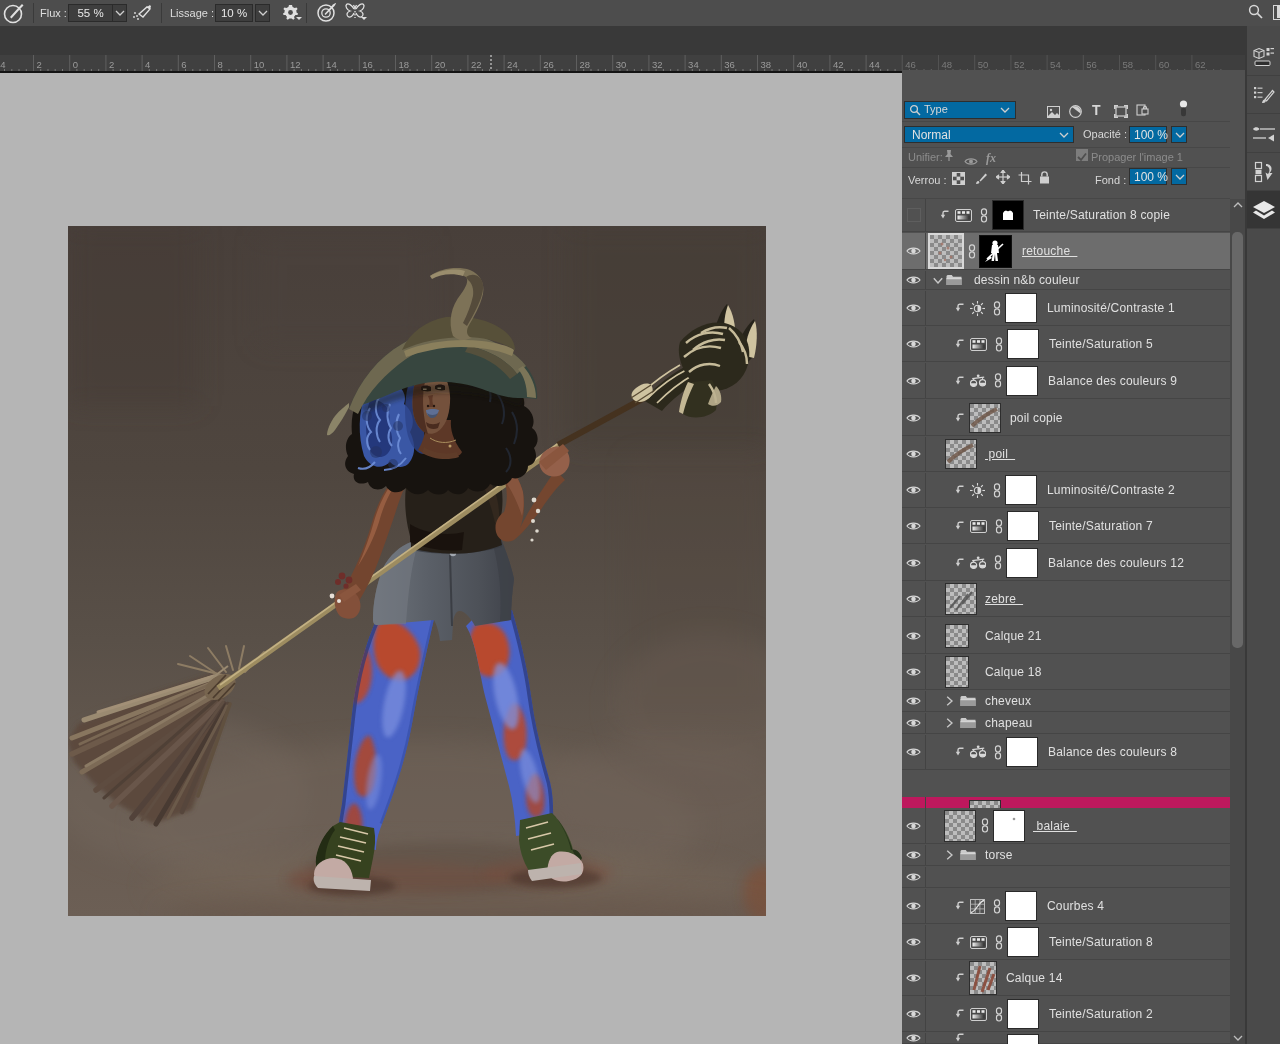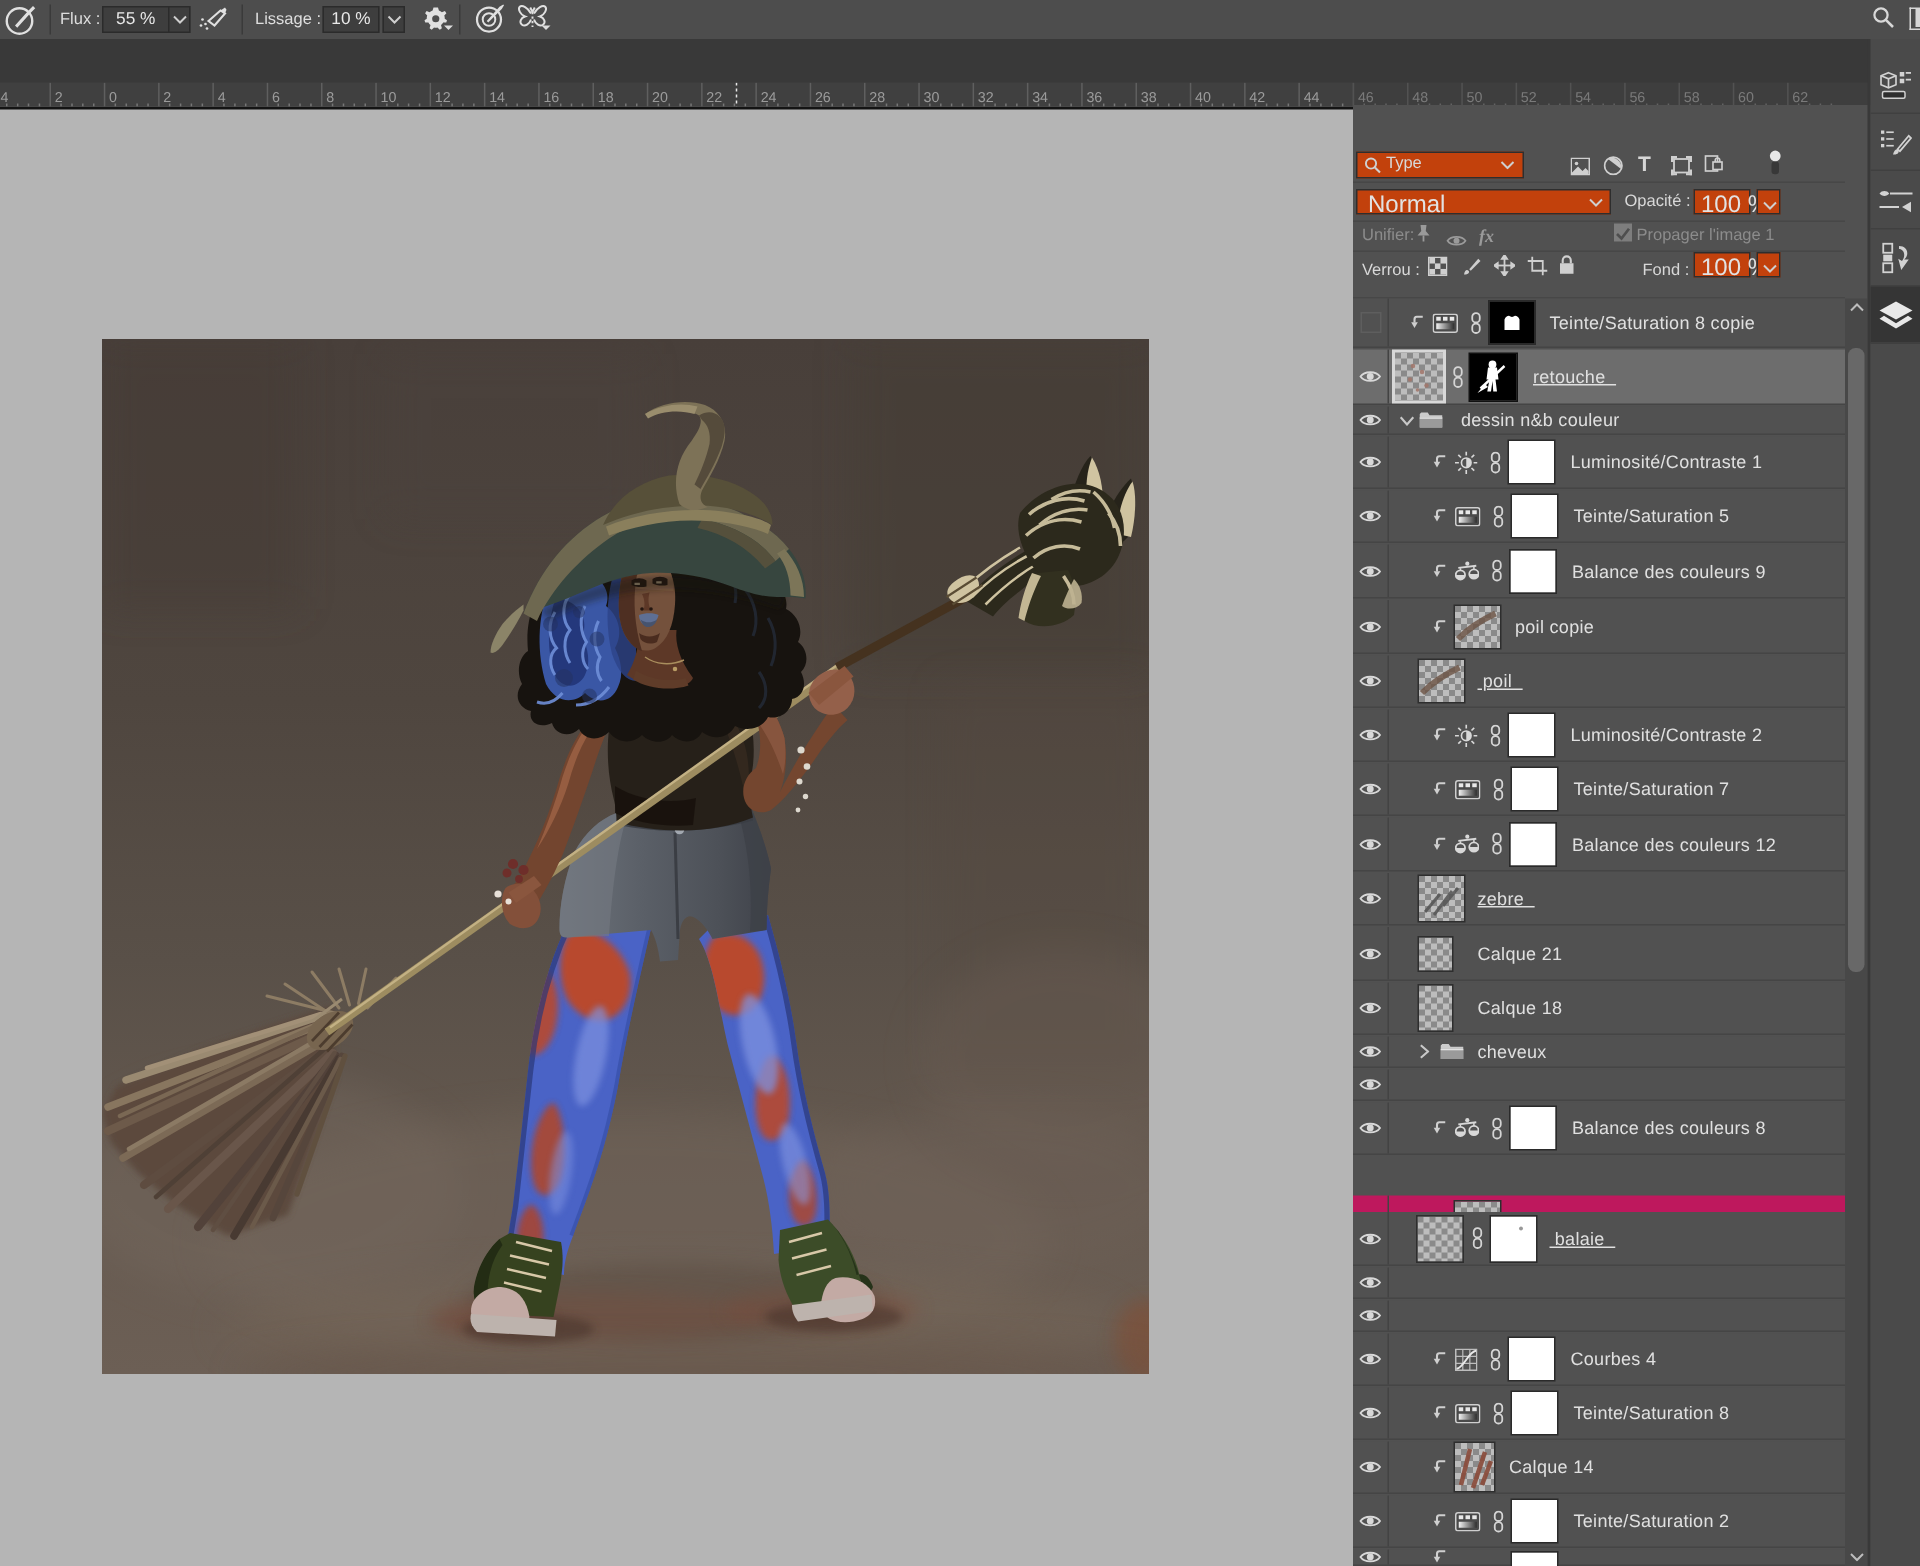--- a/index.html
+++ b/index.html
@@ -12,21 +12,21 @@
   display:flex;align-items:center;justify-content:center}
 .tsep {position:absolute;top:3px;width:1px;height:20px;background:#3a3a3a}
 #gap {position:absolute;left:0;top:26px;width:1280px;height:29px;background:#393939}
 #ruler {position:absolute;left:0;top:55px;width:1247px;height:17px;background:#404040;overflow:hidden}
 #canvasarea {position:absolute;left:0;top:71px;width:902px;height:973px;background:#b5b5b5;border-top:2px solid #141414}
 #painting {position:absolute;left:68px;top:226px;width:698px;height:690px}
 #panel {position:absolute;left:902px;top:70px;width:345px;height:974px;background:#515151}
 #phead {position:absolute;left:0;top:0;width:345px;height:22px;background:#414141}
 #ptab {position:absolute;left:0;top:0;width:50px;height:22px;background:#525252;
   color:#ebebeb;font-size:12px;font-weight:bold;padding:4px 0 0 8px}
-.fld {position:absolute;background:#c2410c;border:1px solid #2e2e2e;color:#e2e2e2;font-size:16px;white-space:nowrap}
+.fld {position:absolute;background:#0369a1;border:1px solid #2e2e2e;color:#e2e2e2;font-size:12px;white-space:nowrap}
 .plbl {position:absolute;font-size:11px;color:#d8d8d8}
 .dlbl {position:absolute;font-size:11px;color:#8c8c8c}
 .lrow {position:absolute;left:0;width:328px;border-bottom:1px solid #454545;display:flex;align-items:center}
 .eyecell {width:24px;height:100%;flex:none;border-right:1px solid #434343;display:flex;align-items:center;justify-content:center}
 .rowbody {display:flex;align-items:center;height:100%;flex:1;padding-left:3px}
 .lname {font-size:12px;color:#e0e0e0;white-space:nowrap;letter-spacing:0.2px}
 .ic {display:flex;align-items:center;flex:none}
 .emptyeye {width:12px;height:12px;outline:1px solid #5e5e5e;display:block}
 #scroll {position:absolute;left:1230px;top:199px;width:15px;height:845px;background:#484848}
 #sidebar {position:absolute;left:1247px;top:26px;width:33px;height:1018px;background:#4a4a4a}
@@ -1159,20 +1159,36 @@
         <span class="lname">cheveux</span>
       </div>
     </div>
     <div class="lrow" style="top:713px;height:21px;background:#515151">
       <div class="eyecell">
         <svg width="15" height="10" viewBox="0 0 15 10">
           <path d="M1 5 C3.5 1.2 11.5 1.2 14 5 C11.5 8.8 3.5 8.8 1 5 Z" fill="none" stroke="#d8d8d8" stroke-width="1.2"></path>
           <circle cx="7.5" cy="5" r="2.3" fill="#d8d8d8"></circle>
         </svg>
       </div>
+      <div class="rowbody">
+        <span style="width:17px;flex:none"></span>
+        <span class="ic">
+          <svg width="7" height="10" viewBox="0 0 7 10">
+            <path d="M1.2 0.8 L6 5 L1.2 9.2" fill="none" stroke="#c8c8c8" stroke-width="1.4"></path>
+          </svg>
+        </span>
+        <span style="width:7px;flex:none"></span>
+        <svg width="16" height="12" viewBox="0 0 16 12">
+          <path d="M0.5 2 L0.5 11 L15.5 11 L15.5 2.8 L7 2.8 L5.8 1 L1.5 1 Z" fill="#cbcbcb"></path>
+          <rect x="0.5" y="4.2" width="15" height="6.8" fill="#9a9a9a"></rect>
+          <rect x="0.5" y="4.2" width="15" height="1" fill="#e2e2e2"></rect>
+        </svg>
+        <span style="width:9px;flex:none"></span>
+        <span class="lname">chapeau</span>
+      </div>
     </div>
     <div class="lrow" style="top:735px;height:35px;background:#515151">
       <div class="eyecell">
         <svg width="15" height="10" viewBox="0 0 15 10">
           <path d="M1 5 C3.5 1.2 11.5 1.2 14 5 C11.5 8.8 3.5 8.8 1 5 Z" fill="none" stroke="#d8d8d8" stroke-width="1.2"></path>
           <circle cx="7.5" cy="5" r="2.3" fill="#d8d8d8"></circle>
         </svg>
       </div>
       <div class="rowbody">
         <span style="width:26px;flex:none"></span>
@@ -1251,20 +1267,36 @@
         <span style="width:9px;flex:none"></span>
         <span class="lname" style="text-decoration:underline">&nbsp;balaie&nbsp;&nbsp;</span>
       </div>
     </div>
     <div class="lrow" style="top:845px;height:21px;background:#515151">
       <div class="eyecell">
         <svg width="15" height="10" viewBox="0 0 15 10">
           <path d="M1 5 C3.5 1.2 11.5 1.2 14 5 C11.5 8.8 3.5 8.8 1 5 Z" fill="none" stroke="#d8d8d8" stroke-width="1.2"></path>
           <circle cx="7.5" cy="5" r="2.3" fill="#d8d8d8"></circle>
         </svg>
+      </div>
+      <div class="rowbody">
+        <span style="width:17px;flex:none"></span>
+        <span class="ic">
+          <svg width="7" height="10" viewBox="0 0 7 10">
+            <path d="M1.2 0.8 L6 5 L1.2 9.2" fill="none" stroke="#c8c8c8" stroke-width="1.4"></path>
+          </svg>
+        </span>
+        <span style="width:7px;flex:none"></span>
+        <svg width="16" height="12" viewBox="0 0 16 12">
+          <path d="M0.5 2 L0.5 11 L15.5 11 L15.5 2.8 L7 2.8 L5.8 1 L1.5 1 Z" fill="#cbcbcb"></path>
+          <rect x="0.5" y="4.2" width="15" height="6.8" fill="#9a9a9a"></rect>
+          <rect x="0.5" y="4.2" width="15" height="1" fill="#e2e2e2"></rect>
+        </svg>
+        <span style="width:9px;flex:none"></span>
+        <span class="lname">torse</span>
       </div>
     </div>
     <div class="lrow" style="top:867px;height:21px;background:#515151">
       <div class="eyecell">
         <svg width="15" height="10" viewBox="0 0 15 10">
           <path d="M1 5 C3.5 1.2 11.5 1.2 14 5 C11.5 8.8 3.5 8.8 1 5 Z" fill="none" stroke="#d8d8d8" stroke-width="1.2"></path>
           <circle cx="7.5" cy="5" r="2.3" fill="#d8d8d8"></circle>
         </svg>
       </div>
     </div>

